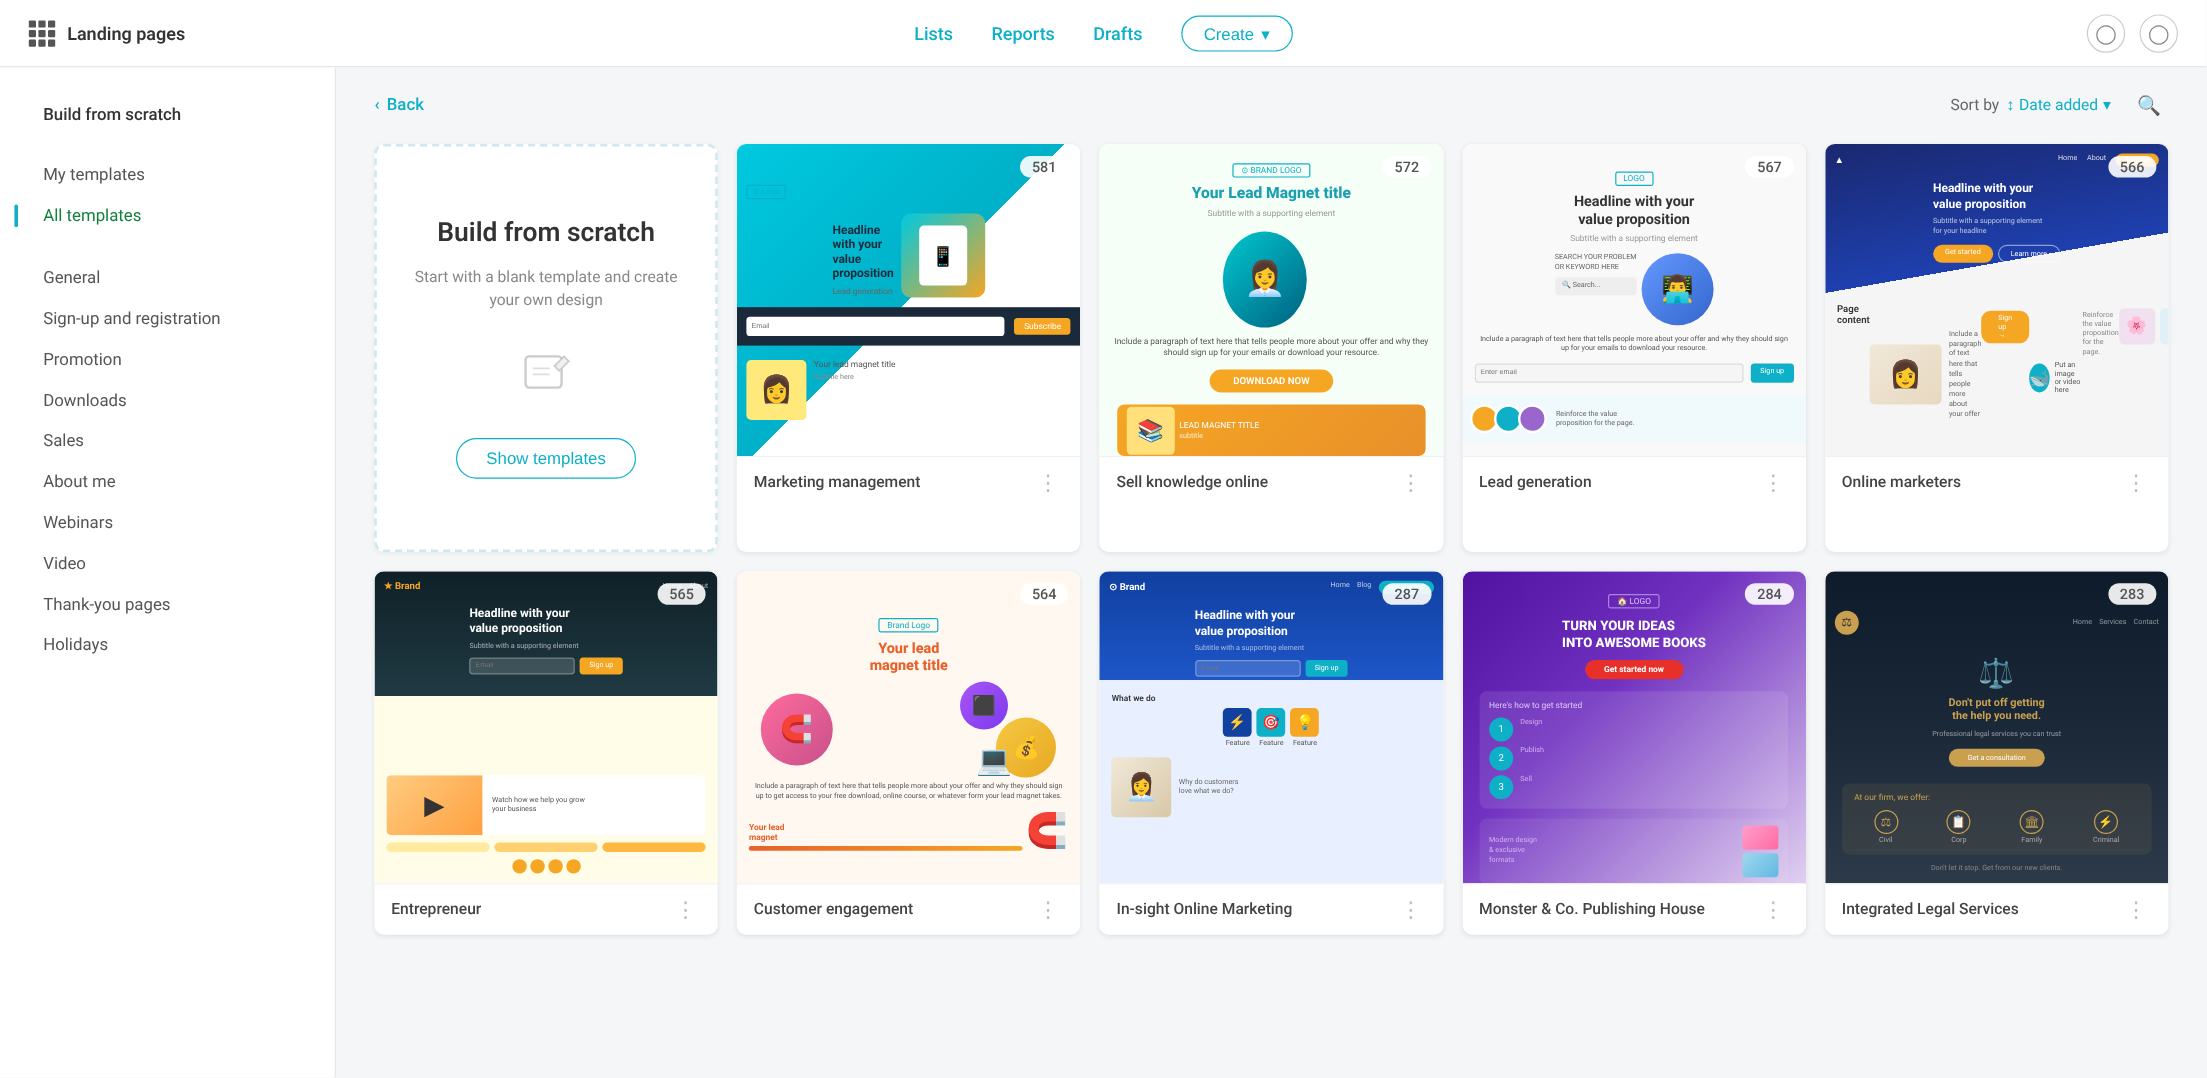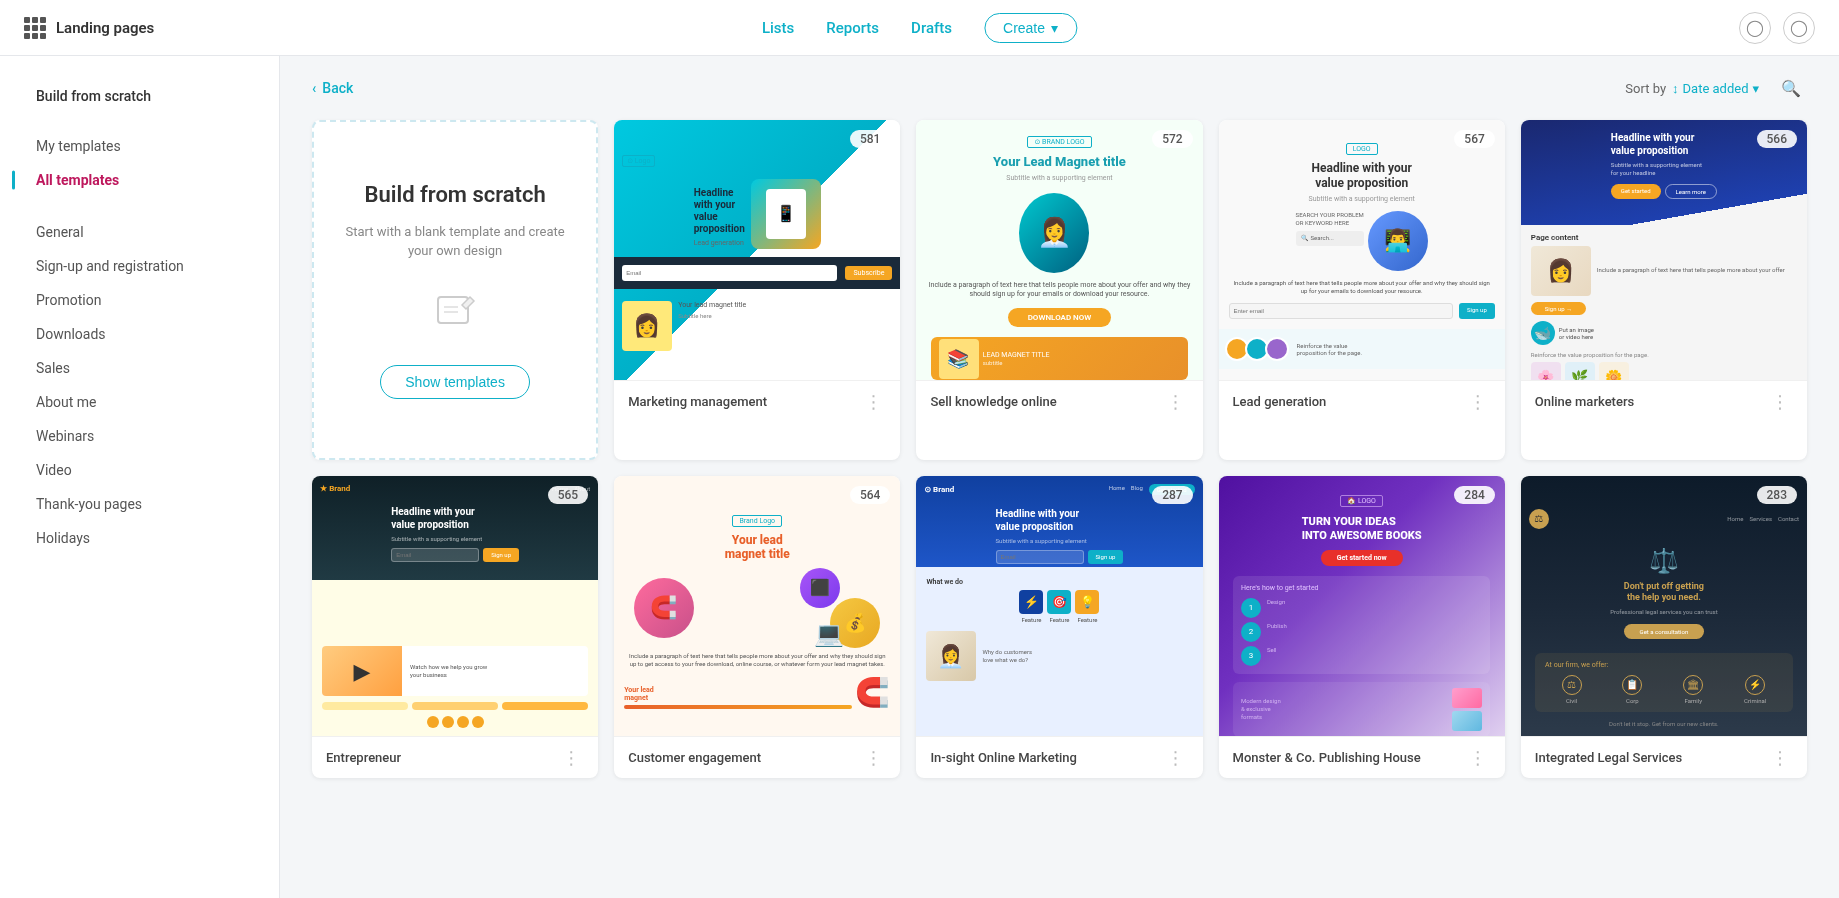--- a/index.html
+++ b/index.html
@@ -89,22 +89,22 @@
     .sidebar-item {
       padding: 8px 12px;
       border-radius: 6px;
       cursor: pointer;
       color: #555;
       font-size: 14px;
       margin: 2px 0;
       position: relative;
     }
     .sidebar-item.active {
-      color: #be185d;
-      font-weight: 700;
+      color: #15803d;
+      font-weight: 400;
     }
     .sidebar-item.active::before {
       content: '';
       position: absolute;
       left: -12px;
       top: 50%;
       transform: translateY(-50%);
       width: 3px;
       height: 60%;
       background: #0eb0c8;
@@ -559,21 +559,21 @@
               </div>
             </div>
             <div style="padding:0 10px;margin-top:4px;">
               <div style="font-size:10px;font-weight:700;color:#fff;line-height:1.3;">Headline with your<br>value proposition</div>
               <div style="font-size:6px;color:rgba(255,255,255,0.7);margin-top:4px;line-height:1.4;">Subtitle with a supporting element<br>for your headline</div>
               <div style="display:flex;gap:4px;margin-top:6px;">
                 <div style="background:#f5a623;padding:3px 10px;border-radius:8px;font-size:6px;color:#fff;">Get started</div>
                 <div style="border:1px solid rgba(255,255,255,0.5);padding:3px 10px;border-radius:8px;font-size:6px;color:#fff;">Learn more</div>
               </div>
             </div>
-            <div style="flex:1;display:flex;flex-direction:column;background:#f5f5f5;margin-top:26px;padding:8px 10px;width:100%;">
+            <div style="flex:1;display:flex;background:#f5f5f5;margin-top:26px;padding:8px 10px;width:100%;">
               <div style="font-size:8px;font-weight:600;color:#333;margin-bottom:4px;">Page content</div>
               <div style="display:flex;gap:6px;align-items:center;">
                 <div style="width:60px;height:50px;background:linear-gradient(135deg,#f0e8d8,#e8d8c0);border-radius:4px;display:flex;align-items:center;justify-content:center;font-size:22px;">👩</div>
                 <div style="flex:1;font-size:6px;color:#666;line-height:1.4;">Include a paragraph of text here that tells people more about your offer</div>
               </div>
               <div style="background:#f5a623;border-radius:8px;padding:3px 14px;font-size:6px;color:#fff;margin-top:6px;align-self:flex-start;">Sign up →</div>
               <div style="margin-top:6px;display:flex;gap:4px;align-items:center;">
                 <div style="width:24px;height:24px;background:#0eb0c8;border-radius:50%;display:flex;align-items:center;justify-content:center;font-size:14px;">🐋</div>
                 <div style="font-size:6px;color:#555;">Put an image<br>or video here</div>
               </div>

